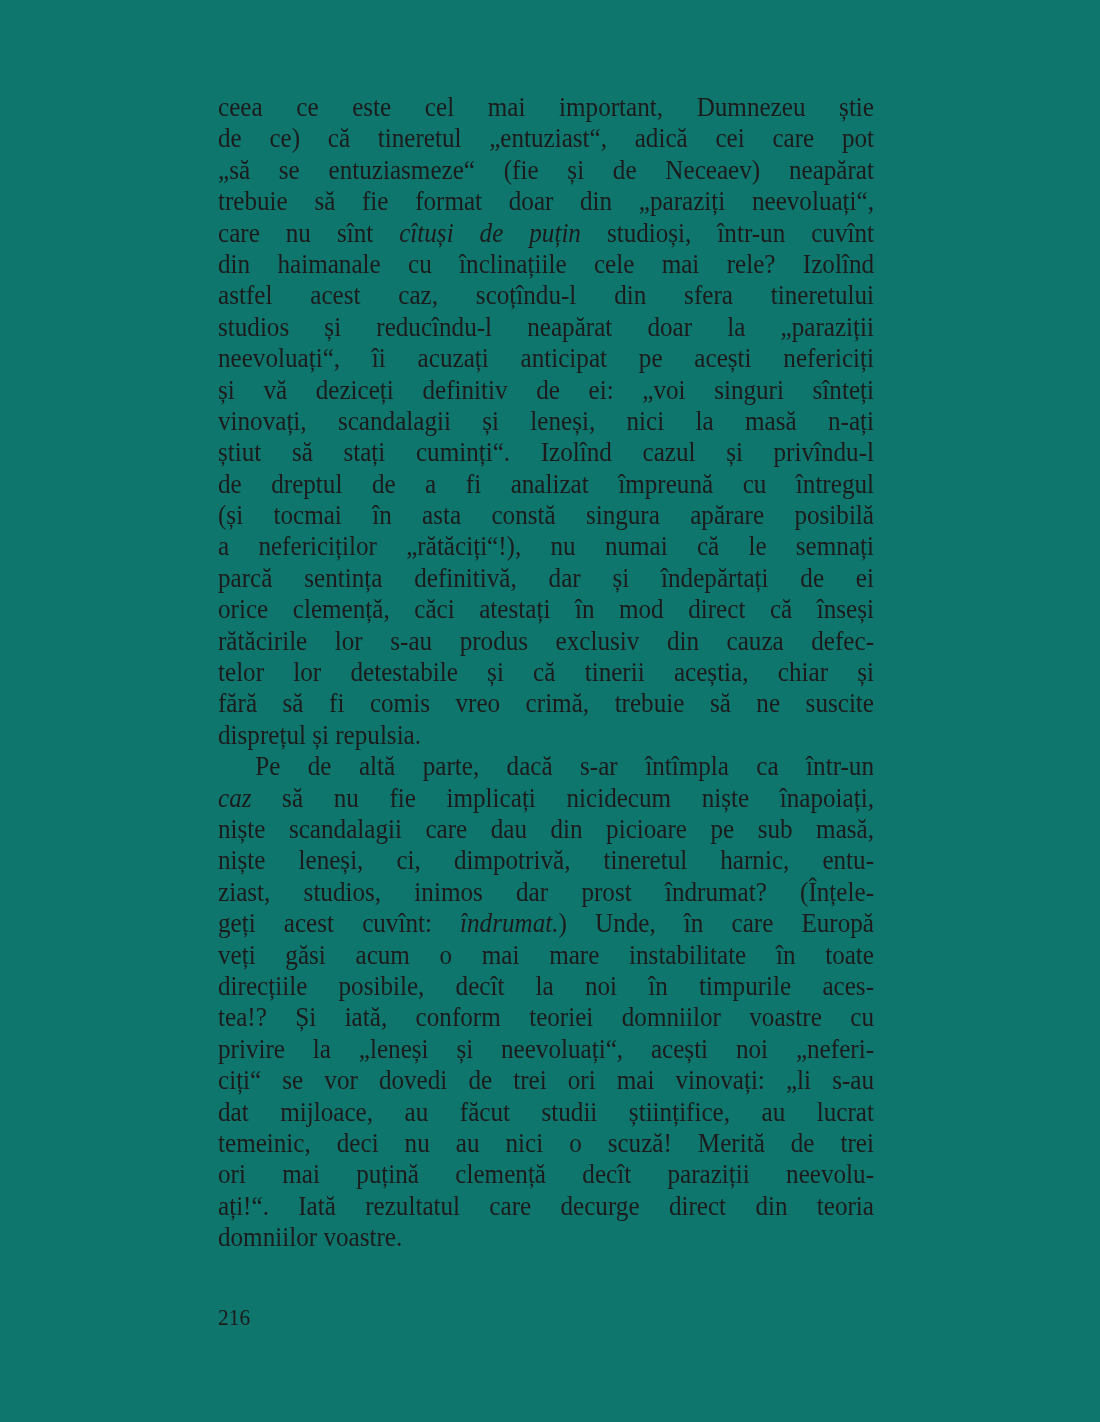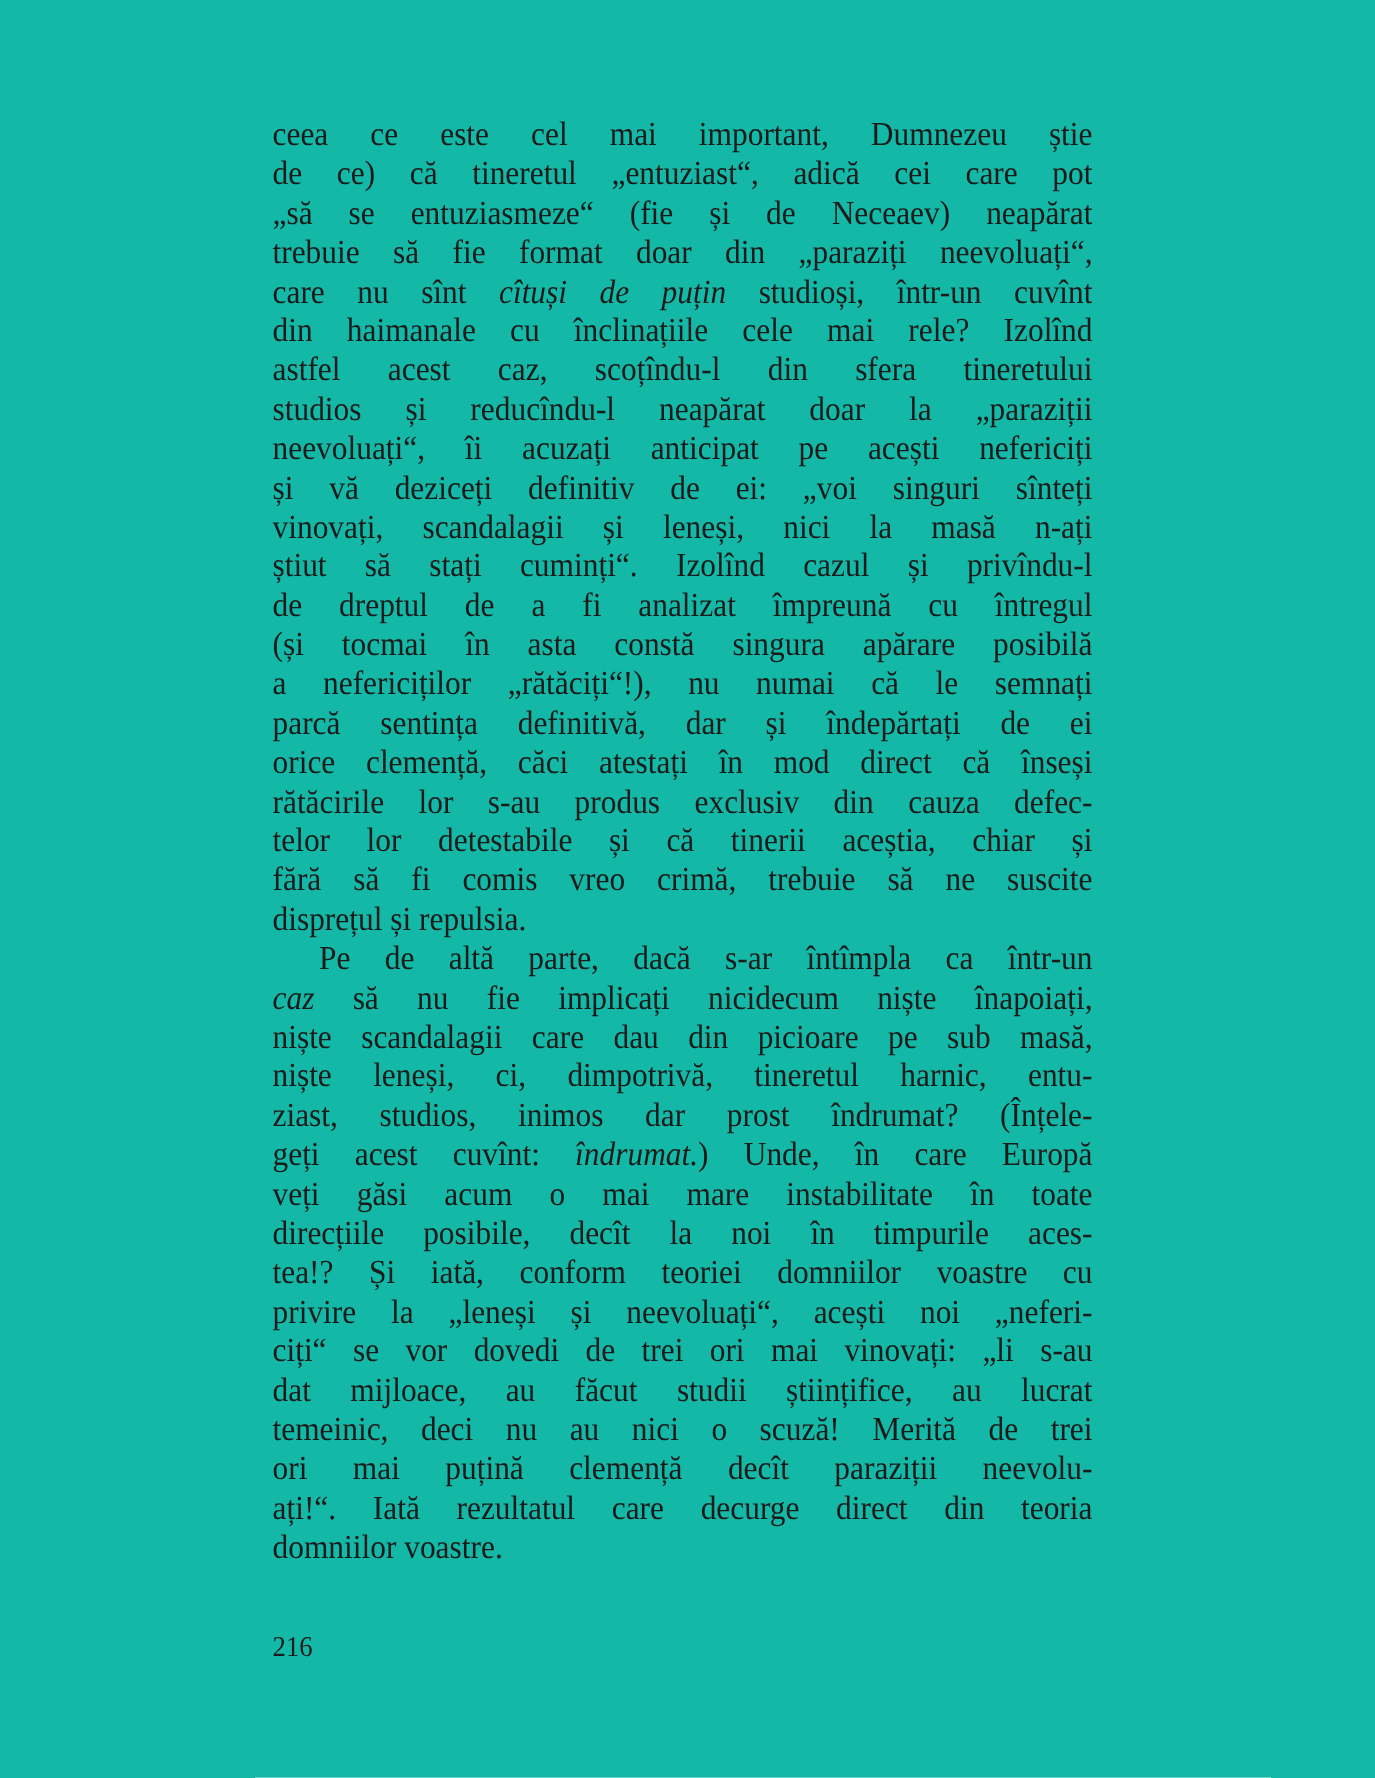--- a/index.html
+++ b/index.html
@@ -8,21 +8,21 @@
     height: 1422px;
     background: #ffffff;
     font-family: "Liberation Serif", serif;
     color: #1b1b1b;
     position: relative;
     overflow: hidden;
   }
   .book-page {
     position: absolute;
     inset: 0;
-    background: #14b8a6;
+    background: #0f766e;
   }
   
   .text-block {
     position: absolute;
     left: 218px;
     top: 92px;
     width: 705px;
     transform: scaleX(0.9305);
     transform-origin: left top;
   }

